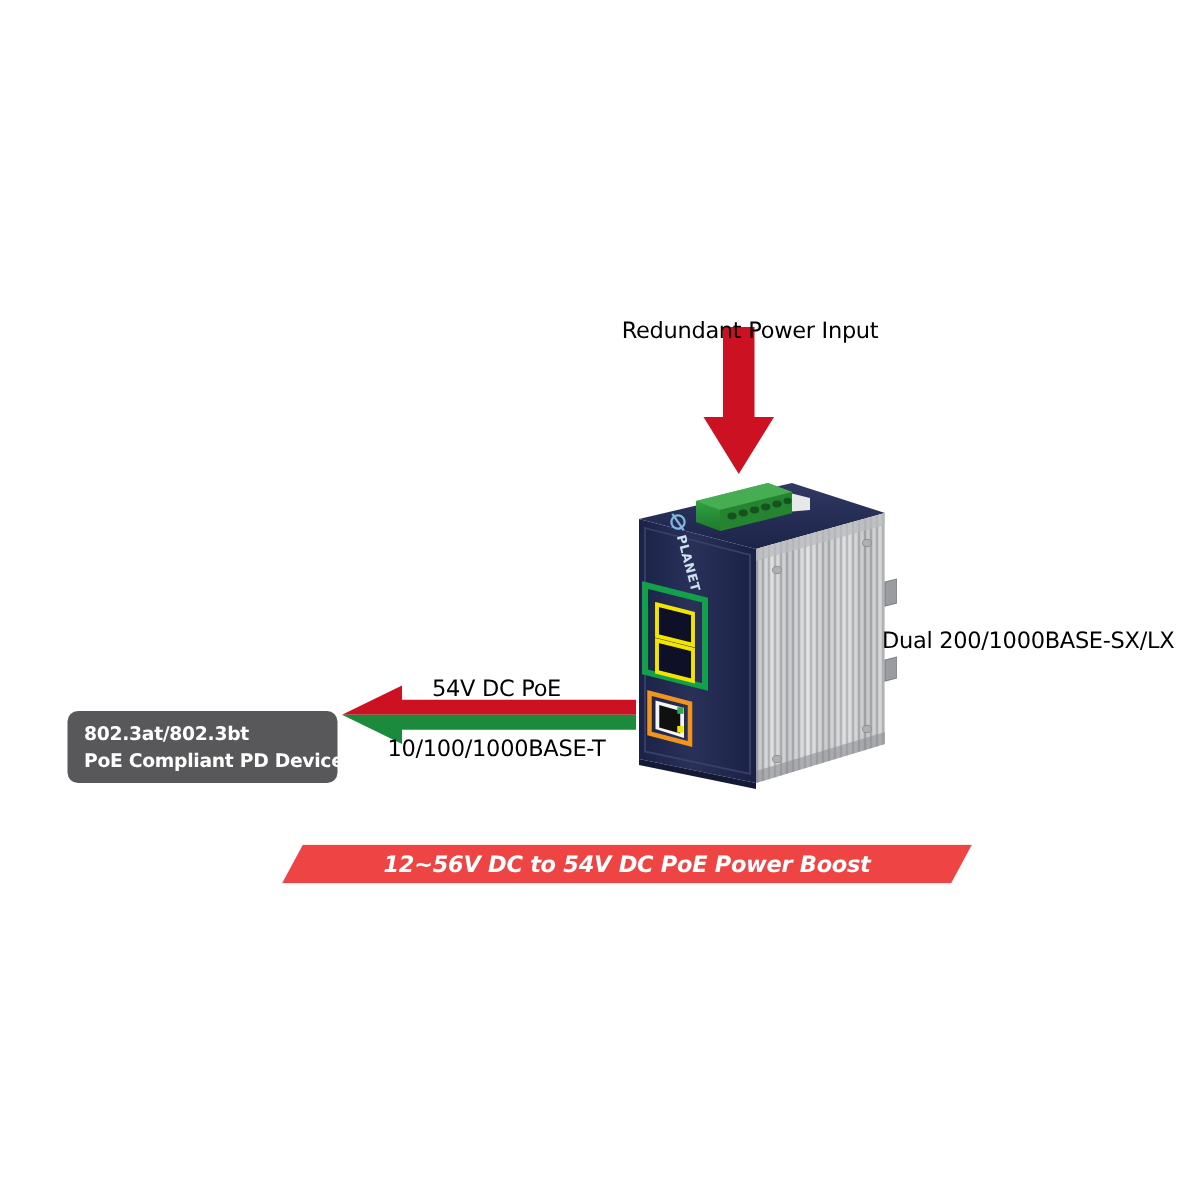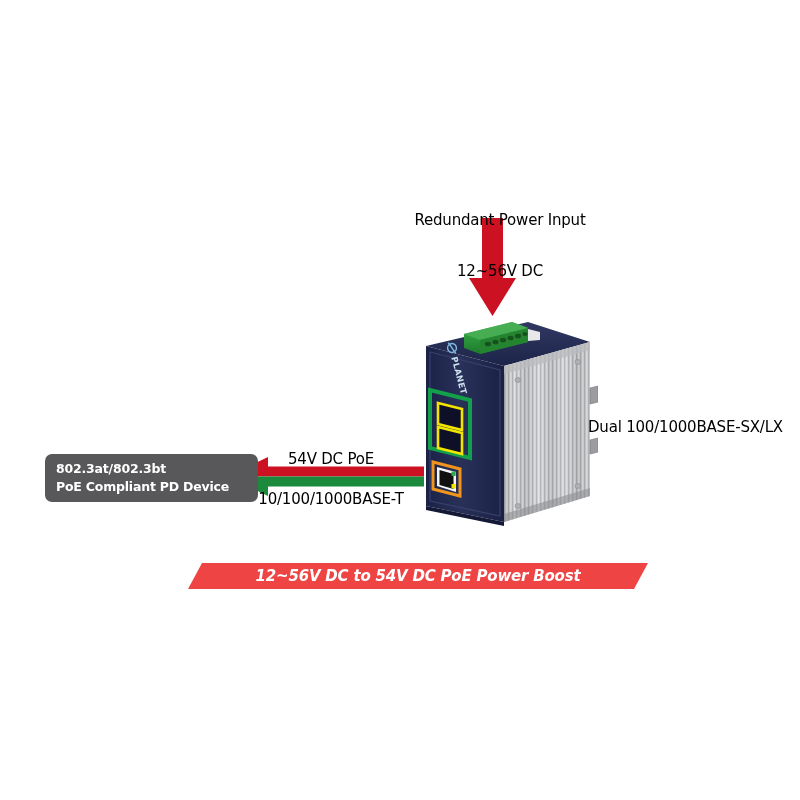--- a/index.html
+++ b/index.html
@@ -50,22 +50,22 @@
   #poe-top-caption {
     left: 246px; top: 451px; width: 170px;
     text-align: center;
   }
   #poe-bottom-caption {
     left: 246px; top: 491px; width: 170px;
   }
 
   
   #pd-box {
-    left: 45px; top: 454px;
-    width: 213px; height: 48px;
+    left: 45px; top: 474px;
+    width: 180px; height: 48px;
     background: #58585a;
     border-radius: 7px;
     box-sizing: border-box;
     padding: 6px 0 0 11px;
   }
   #pd-box .pd-line {
     color: #ffffff;
     font-family: "DejaVu Sans", "Liberation Sans", sans-serif;
     font-weight: bold;
     font-size: 12.5px;
@@ -269,25 +269,24 @@
         <rect x="43.5" y="171.5" width="4.2" height="4.4" fill="#2fa84f"></rect>
         <rect x="43.5" y="184" width="4.2" height="4.4" fill="#f2e500"></rect>
       </g>
 
       <path d="M18 206 L96 222 L96 226 L18 210 Z" fill="#141936"></path>
     </svg>
   </div>
 
   <div id="power-caption" class="abs caption center">
     <div>Redundant Power Input</div>
-    <div>12~56V DC</div>
   </div>
 
   <div id="fiber-caption" class="abs caption left">
-    <div>Dual 100/1000BASE-SX/LX</div>
+    <div>Dual 200/1000BASE-SX/LX</div>
   </div>
 
   <div id="poe-top-caption" class="abs caption center">54V DC PoE</div>
   <div id="poe-bottom-caption" class="abs caption center">10/100/1000BASE-T</div>
 
   <div id="pd-box" class="abs">
     <div class="pd-line">802.3at/802.3bt</div>
     <div class="pd-line">PoE Compliant PD Device</div>
   </div>
 

